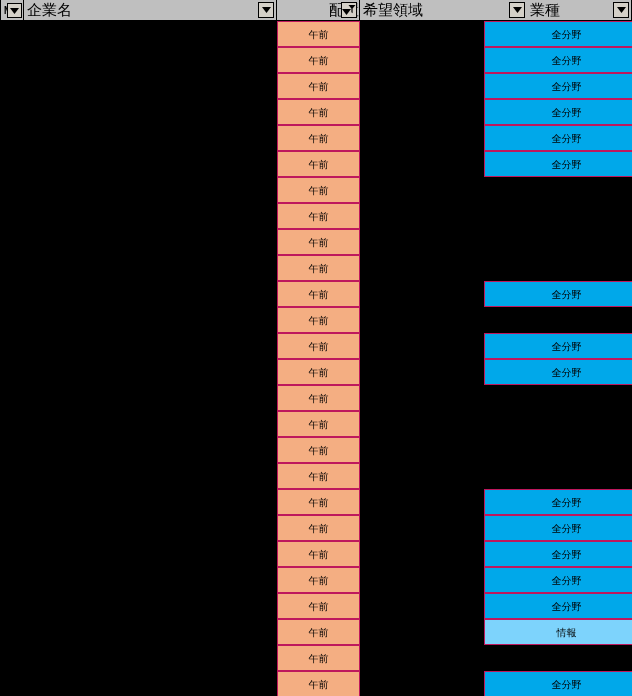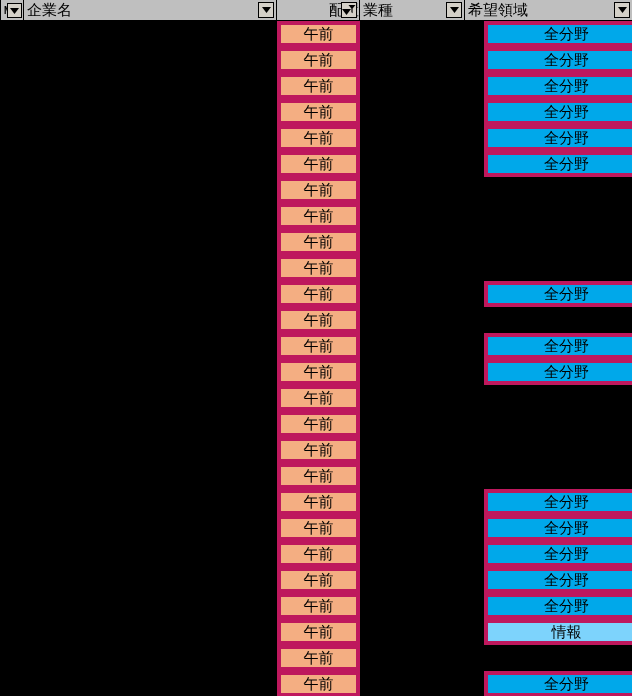--- a/index.html
+++ b/index.html
@@ -48,23 +48,23 @@
   }
   .drop svg{display:block;}
   .drop.narrow{width:15px;height:15px;right:1px;top:3px;}
 
   
   .colwrap{position:absolute;top:21px;left:0;width:632px;height:675px;}
   .cell{
     position:absolute;
     box-sizing:border-box;
     height:26px;
-    border:4px solid #be185d;
+    border:1px solid #be185d;
     display:flex;align-items:center;justify-content:center;
-    font-size:15px;line-height:15px;
+    font-size:10px;line-height:15px;
     color:#000;
     white-space:nowrap;
   }
   .cell.placement{left:277px;width:83px;background:#f4ae82;}
   .cell.field{left:484px;width:165px;}
   .cell.field.blue{background:#00a8ea;}
   .cell.field.yellow{background:#7dd3fc;}
 </style>
 </head>
 <body>
@@ -94,31 +94,31 @@
     <div class="hcell" style="width:83px;justify-content:flex-end;">
       <span class="hlabel">配置</span>
       <span class="drop">
         <svg width="14" height="13" viewBox="0 0 14 13">
           <polygon points="0,5 9,5 4.5,11" fill="#000"></polygon>
           <path d="M6.5,1 L13.5,1 L10.6,4.6 L10.6,9.2 L9.4,8.2 L9.4,4.6 Z" fill="#000"></path>
         </svg>
       </span>
     </div>
 
-    <div class="hcell" style="width:105px;">
-      <span class="hlabel">業種</span>
+    <div class="hcell" style="width:167px;border-right:none;">
+      <span class="hlabel">希望領域</span>
       <span class="drop">
         <svg width="9" height="6" viewBox="0 0 9 6">
             <polygon points="0,0 9,0 4.5,6" fill="#000"></polygon>
           </svg>
       </span>
     </div>
 
-    <div class="hcell" style="width:167px;border-right:none;">
-      <span class="hlabel">希望領域</span>
+    <div class="hcell" style="width:105px;">
+      <span class="hlabel">業種</span>
       <span class="drop">
         <svg width="9" height="6" viewBox="0 0 9 6">
             <polygon points="0,0 9,0 4.5,6" fill="#000"></polygon>
           </svg>
       </span>
     </div>
 
   </div>
 
   <div class="colwrap" id="body">

